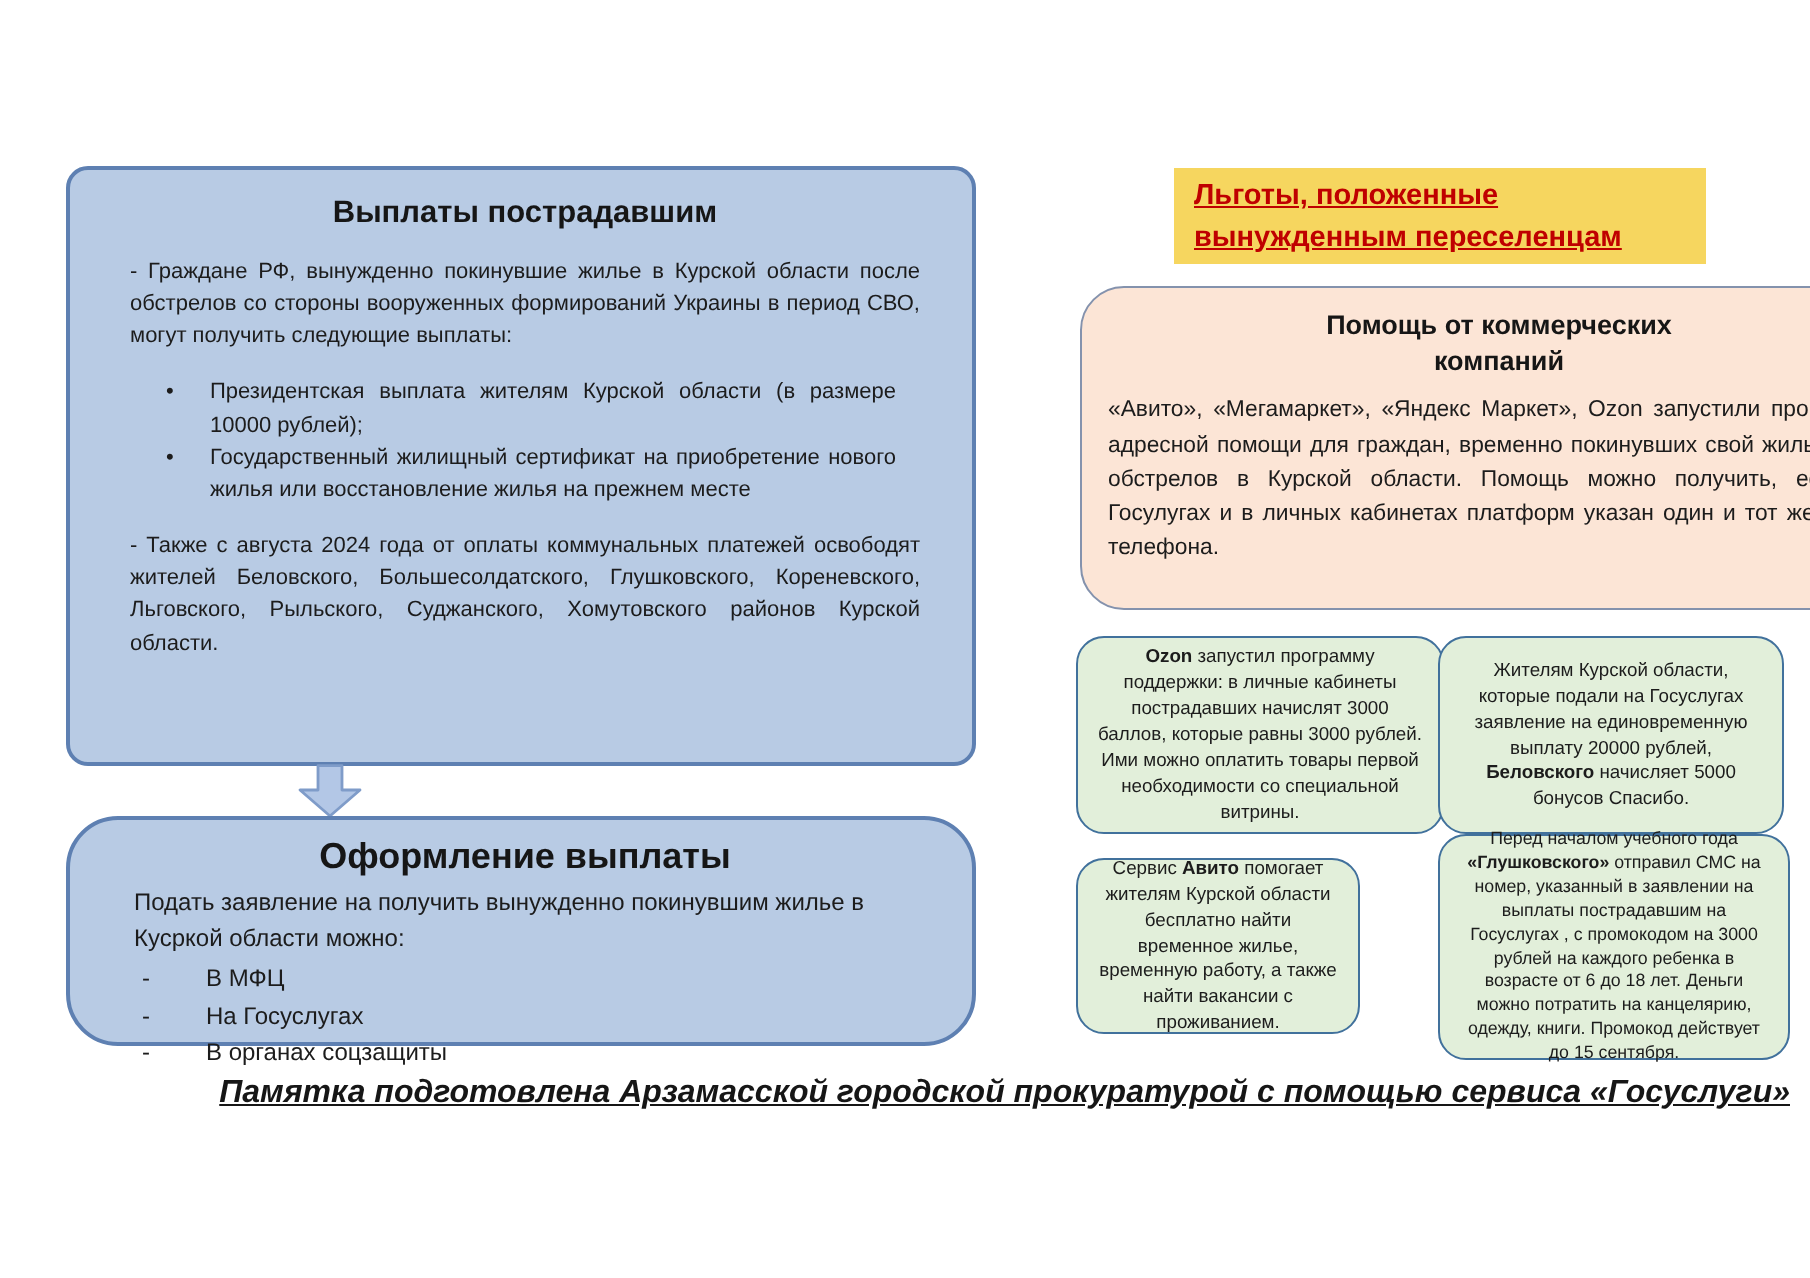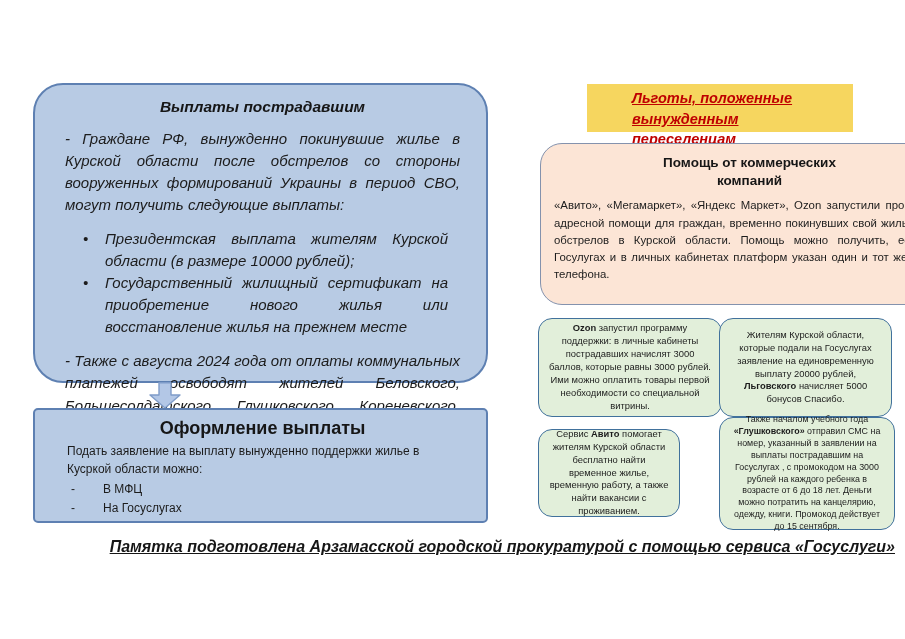--- a/index.html
+++ b/index.html
@@ -2,44 +2,44 @@
 <html><head>
 <meta charset="utf-8">
 <style>
   html,body{margin:0;padding:0;background:#ffffff;}
   .canvas{position:relative;width:905px;height:639px;background:#ffffff;overflow:hidden;
           font-family:"Liberation Sans",sans-serif;color:#1c1c1c;}
   .box{position:absolute;box-sizing:border-box;}
 
   
   .payments{left:33px;top:83px;width:455px;height:300px;background:#b8cbe4;
-            border:2px solid #5e80b2;border-radius:30px;padding:10px 26px 8px 30px;font-style:italic;}
+            border:2px solid #5e80b2;border-radius:11px;padding:10px 26px 8px 30px;}
   .payments h2{margin:3px 0 12px;text-align:center;font-size:15.5px;font-weight:700;color:#161616;}
-  .payments .body{font-size:15px;line-height:1.47;text-align:justify;}
+  .payments .body{font-size:11px;line-height:1.47;text-align:justify;}
   .payments p{margin:0;}
   .payments ul{margin:12px;padding-left:28px;list-style:none;}
   .payments li{position:relative;text-align:justify;}
   .payments li::before{content:"\2022";position:absolute;left:-22px;top:0;}
 
   
   .arrow{position:absolute;left:147px;top:382px;width:36px;height:27px;}
 
   
   .processing{left:33px;top:408px;width:455px;height:115px;background:#b8cbe4;
-              border:2px solid #5e80b2;border-radius:5px;padding:6px 28px 6px 32px;}
+              border:2px solid #5e80b2;border-radius:26px;padding:6px 28px 6px 32px;}
   .processing h2{margin:2px 0 3px;text-align:center;font-size:18px;font-weight:700;color:#161616;}
   .processing .intro{margin:0;font-size:12px;line-height:1.5;}
   .processing .opts{margin:2px 0 0 4px;font-size:12px;line-height:1.55;}
   .processing .opt{position:relative;padding-left:32px;}
   .processing .opt::before{content:"-";position:absolute;left:0;top:0;}
 
   
   .banner{left:587px;top:84px;width:266px;height:48px;background:#f6d65f;padding:4px 10px;}
-  .banner span{font-size:14.5px;line-height:1.42;font-weight:700;font-style:italic;
-               text-decoration:underline;color:#bf0000;display:inline-block;margin-left:35px;}
+  .banner span{font-size:14.5px;line-height:1.42;font-weight:700;
+               text-decoration:underline;color:#bf0000;display:inline-block;}
 
   
   .commercial{left:540px;top:143px;width:419px;height:162px;background:#fce5d6;
               border:1px solid #8492ad;border-radius:22px;padding:8px 13px 21px;}
   .commercial h3{margin:2px auto 7px;width:240px;text-align:center;font-size:13.5px;
                  line-height:1.35;font-weight:700;color:#161616;}
   .commercial p{margin:0;font-size:11.4px;line-height:1.5;text-align:justify;}
 
   
   .card{position:absolute;box-sizing:border-box;background:#e2efda;border:1.5px solid #41719c;
@@ -73,47 +73,48 @@
       <p>- Также с августа 2024 года от оплаты коммунальных платежей освободят жителей Беловского, Большесолдатского, Глушковского, Кореневского, Льговского, Рыльского, Суджанского, Хомутовского районов Курской области.</p>
     </div>
   </section>
 
   <svg class="arrow" viewBox="0 0 36 27">
     <polygon points="12,0.8 24,0.8 24,13 33,13 18,26 3,13 12,13" fill="#b3c7e6" stroke="#7f9cc9" stroke-width="1.4" stroke-linejoin="round"></polygon>
   </svg>
 
   <section class="box processing">
     <h2>Оформление выплаты</h2>
-    <p class="intro">Подать заявление на выплату вынужденно поддержки жилье в Кусркой области можно:</p>
+    <p class="intro">Подать заявление на получить вынужденно покинувшим жилье в Кусркой области можно:</p>
     <div class="opts">
       <div class="opt">В МФЦ</div>
       <div class="opt">На Госуслугах</div>
+      <div class="opt">В органах соцзащиты</div>
     </div>
   </section>
 
   <div class="box banner">
     <span>Льготы, положенные вынужденным переселенцам</span>
   </div>
 
   <section class="box commercial">
     <h3>Помощь от коммерческих компаний</h3>
     <p>«Авито», «Мегамаркет», «Яндекс Маркет», Ozon запустили программы адресной помощи для граждан, временно покинувших свой жилье из-за обстрелов в Курской области. Помощь можно получить, если на Госулугах и в личных кабинетах платформ указан один и тот же номер телефона.</p>
   </section>
 
   <section class="card card1">
     <p><span></span><b>Ozon</b><span> запустил программу поддержки: в личные кабинеты пострадавших начислят 3000 баллов, которые равны 3000 рублей. Ими можно оплатить товары первой необходимости со специальной витрины.</span></p>
   </section>
 
   <section class="card card2">
-    <p><span>Жителям Курской области, которые подали на Госуслугах заявление на единовременную выплату 20000 рублей, </span><b>Льговского</b><span> начисляет 5000 бонусов Спасибо.</span></p>
+    <p><span>Жителям Курской области, которые подали на Госуслугах заявление на единовременную выплату 20000 рублей, </span><b>Беловского</b><span> начисляет 5000 бонусов Спасибо.</span></p>
   </section>
 
   <section class="card card3">
     <p><span>Сервис </span><b>Авито</b><span> помогает жителям Курской области бесплатно найти временное жилье, временную работу, а также найти вакансии с проживанием.</span></p>
   </section>
 
   <section class="card card4">
-    <p><span>Также началом учебного года </span><b>«Глушковского»</b><span> отправил СМС на номер, указанный в заявлении на выплаты пострадавшим на Госуслугах , с промокодом на 3000 рублей на каждого ребенка в возрасте от 6 до 18 лет. Деньги можно потратить на канцелярию, одежду, книги. Промокод действует до 15 сентября.</span></p>
+    <p><span>Перед началом учебного года </span><b>«Глушковского»</b><span> отправил СМС на номер, указанный в заявлении на выплаты пострадавшим на Госуслугах , с промокодом на 3000 рублей на каждого ребенка в возрасте от 6 до 18 лет. Деньги можно потратить на канцелярию, одежду, книги. Промокод действует до 15 сентября.</span></p>
   </section>
 
   <div class="footer">Памятка подготовлена Арзамасской городской прокуратурой с помощью сервиса «Госуслуги»</div>
 
 </div>
 
 </body></html>

